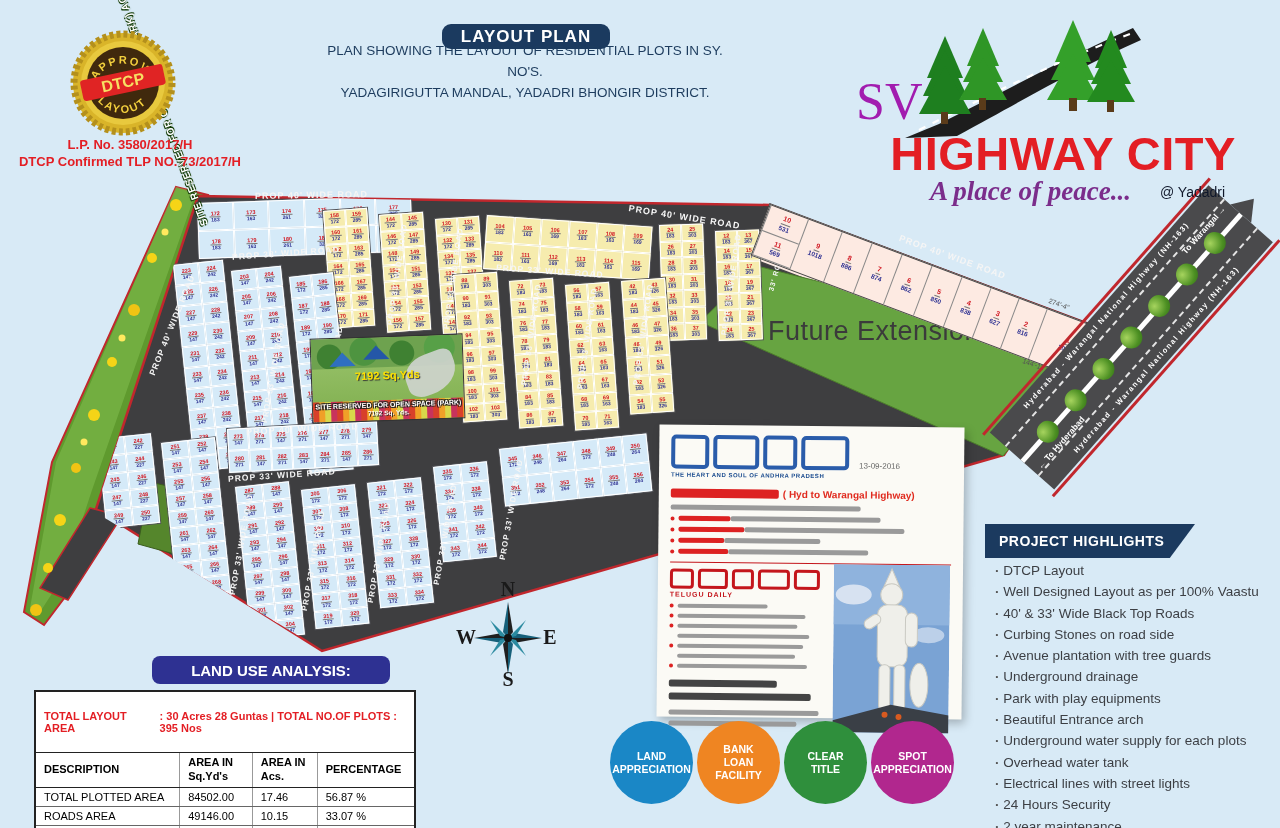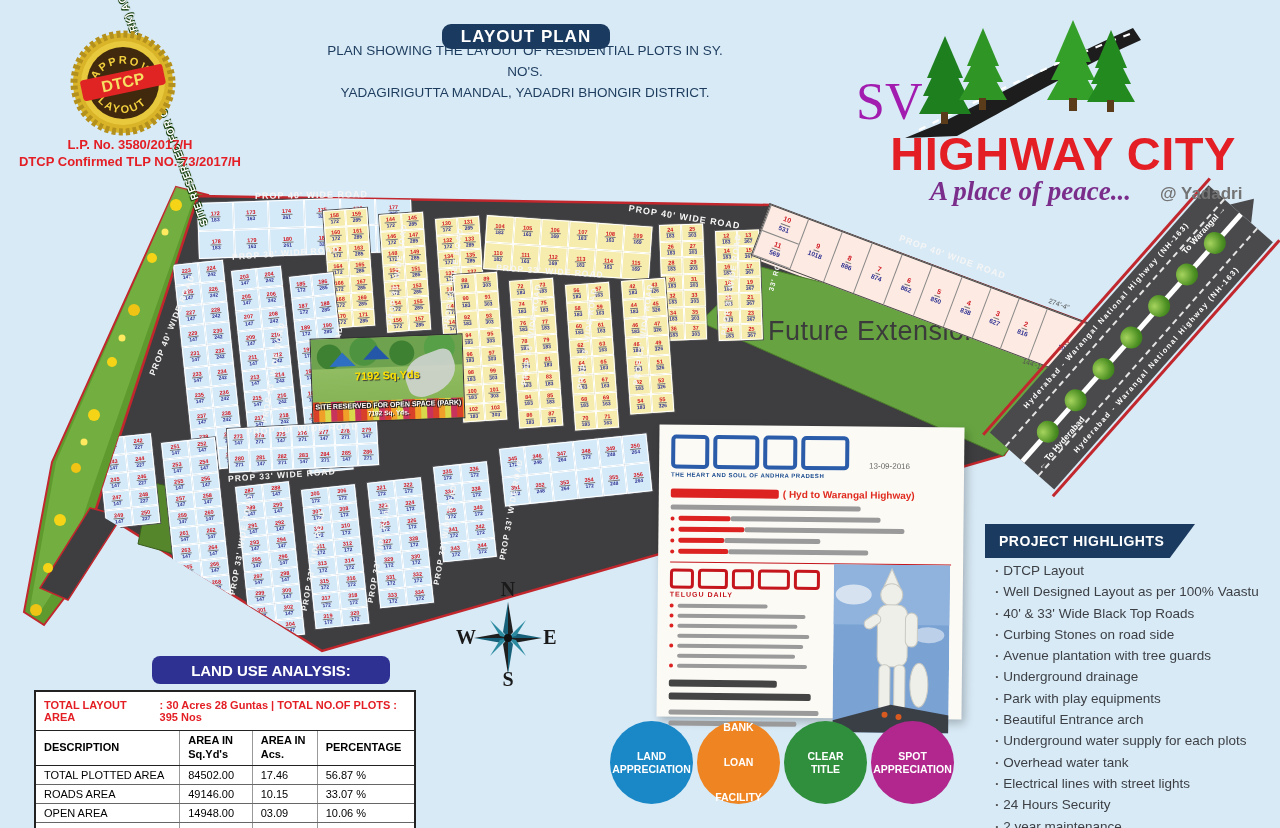--- a/index.html
+++ b/index.html
@@ -10,21 +10,21 @@
   
   .banner{background:#1b3a5f;color:#fff;font-weight:bold;font-size:17px;letter-spacing:1px;
           display:flex;align-items:center;justify-content:center;}
   .desc{color:#1d3c5e;font-size:13.5px;text-align:center;line-height:21px;font-weight:500;}
   .lp{color:#e31e24;font-weight:bold;font-size:13px;text-align:center;line-height:17px;}
 
   
   .logo-sv{color:#a21caf;font-family:"Liberation Serif",serif;font-weight:normal;font-size:52px;}
   .logo-name{color:#e31e24;font-weight:bold;font-size:47px;letter-spacing:.5px;font-family:"Liberation Sans",sans-serif;}
   .logo-tag{color:#7b2d8b;font-family:"Liberation Serif",serif;font-style:italic;font-weight:bold;font-size:27px;}
-  .logo-loc{color:#737373;font-size:17px;font-weight:bold;}
+  .logo-loc{color:#0f172a;font-size:14px;font-weight:normal;}
 
   
   .blocks-layer{inset:0;clip-path:polygon(196px 196px,770px 206px,1113px 334px,1046px 391px,1004px 455px,322px 650px,95px 512px);}
   .block{position:absolute;display:grid;border:1px solid #55555a;box-sizing:border-box;}
   .block.blue .cell{background:#d5eaf8;}
   .block.yellow .cell{background:#f6ecae;}
   .cell{border:.7px solid #fff;display:flex;flex-direction:column;align-items:center;justify-content:center;
         overflow:hidden;line-height:1.1;}
   .pn{color:#d11a24;font-weight:bold;font-size:5.5px;border-bottom:.5px solid #777;padding:0 1px;}
   .pa{color:#2e3192;font-size:5px;font-weight:bold;}
@@ -67,37 +67,37 @@
   .hw-dir{position:absolute;color:#fff;font-size:8.5px;font-weight:bold;white-space:nowrap;}
   .hw-cap{position:absolute;right:-20px;top:50%;margin-top:-14px;width:0;height:0;
           border-top:14px solid transparent;border-bottom:14px solid transparent;border-left:20px solid #4a4a4c;}
 
   
   .news{left:658px;top:426px;width:305px;height:292px;background:#fbfaf5;transform:rotate(.6deg);
         box-shadow:3px 4px 10px rgba(0,0,0,.25);padding:10px 12px;box-sizing:border-box;font-size:0;}
   .mast{display:flex;align-items:flex-end;gap:4px;}
   .mast .g{border:4px solid #2a5caa;border-radius:5px;height:26px;}
   .mast2 .g{border:3px solid #c4161c;border-radius:4px;height:14px;}
-  .news-date{font-size:8px;color:#666;margin-left:16px;}
+  .news-date{font-size:8px;color:#666;margin-left:6px;}
   .news-tag{font-size:6px;color:#1b4c8f;font-weight:bold;letter-spacing:.5px;margin-top:3px;}
   .tbar{height:5px;background:#9a9a9a;border-radius:2px;display:inline-block;vertical-align:middle;}
   .tbar.red{background:#d22;}
   .tbar.dark{background:#444;height:7px;}
   .nrow{margin-top:6px;white-space:nowrap;}
   .ndot{display:inline-block;width:4px;height:4px;border-radius:50%;background:#d22;margin-right:4px;vertical-align:middle;}
   .news-head-en{font-size:10px;color:#e02a1e;font-weight:bold;vertical-align:middle;margin-left:4px;}
   .news-td{font-size:7px;color:#c4161c;font-weight:bold;letter-spacing:1px;margin-top:2px;}
   .news-col{width:158px;display:inline-block;vertical-align:top;}
   .statue{display:inline-block;vertical-align:top;margin-left:6px;}
 
   
   .lu-banner{background:#2e3192;color:#fff;font-weight:bold;font-size:15px;border-radius:8px;
              display:flex;align-items:center;justify-content:center;}
   .lu-table{background:#fff;border:2px solid #222;box-sizing:border-box;font-size:11px;}
-  .lu-total{color:#e31e24;font-weight:bold;display:flex;padding:7px 8px;border-bottom:1.5px solid #222;}
+  .lu-total{color:#e31e24;font-weight:bold;display:flex;padding:18px 8px;border-bottom:1.5px solid #222;}
   table.lu{border-collapse:collapse;width:100%;}
   table.lu th,table.lu td{border-left:1px solid #999;padding:3px 8px;text-align:left;font-size:11px;}
   table.lu th:first-child,table.lu td:first-child{border-left:none;}
   table.lu th{border-bottom:1.5px solid #222;line-height:1.25;}
   table.lu td{border-bottom:1px solid #666;}
   table.lu tr.last td{font-weight:bold;border-bottom:none;border-top:1.5px solid #222;}
   table.lu td.num{text-align:left;}
 
   
   .circle{border-radius:50%;color:#fff;font-weight:bold;font-size:10.5px;line-height:13px;
@@ -1814,21 +1814,21 @@
           </tr>
         </tbody>
       </table>
   </div>
 
   <div class="abs" id="circles" style="left:0;top:0;">
       <div class="abs circle" style="left: 610px; top: 721px; width: 83px; height: 83px; background: rgb(26, 135, 198);">
         <div>LAND</div>
         <div>APPRECIATION</div>
       </div>
-      <div class="abs circle" style="left: 697px; top: 721px; width: 83px; height: 83px; background: rgb(239, 133, 34); gap: 22px;">
+      <div class="abs circle" style="left: 697px; top: 721px; width: 83px; height: 83px; background: rgb(239, 133, 34);">
         <div>BANK</div>
         <div>LOAN</div>
         <div>FACILITY</div>
       </div>
       <div class="abs circle" style="left: 784px; top: 721px; width: 83px; height: 83px; background: rgb(47, 143, 60);">
         <div>CLEAR</div>
         <div>TITLE</div>
       </div>
       <div class="abs circle" style="left: 871px; top: 721px; width: 83px; height: 83px; background: rgb(177, 39, 142);">
         <div>SPOT</div>

